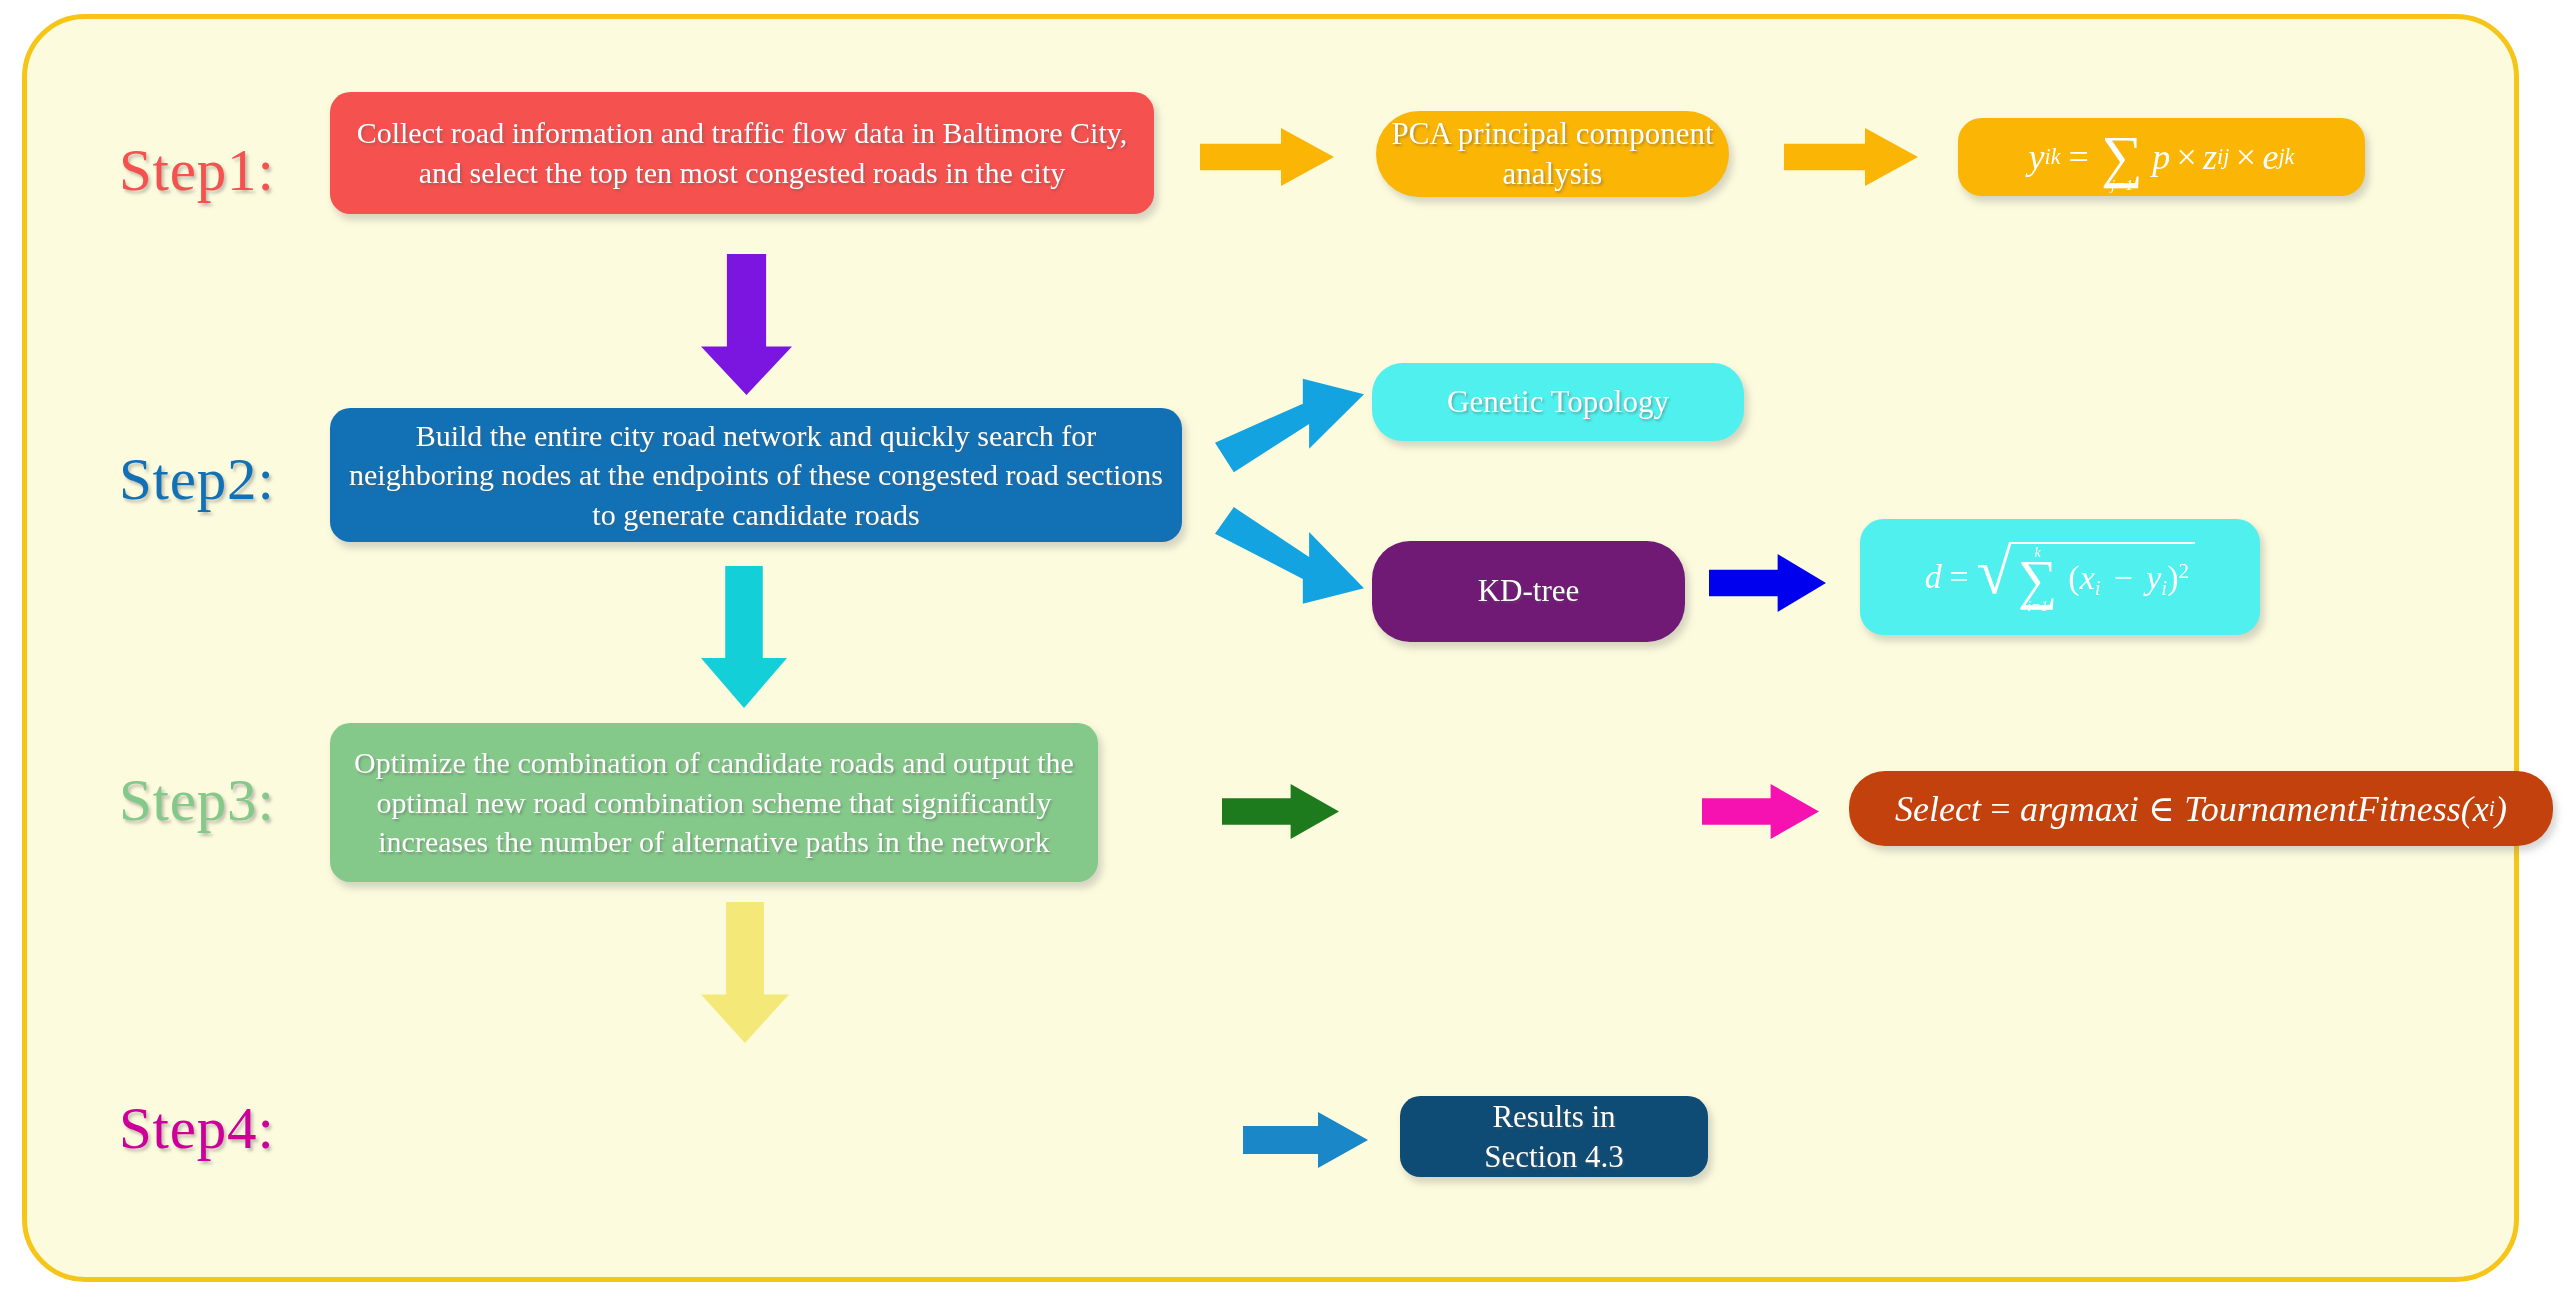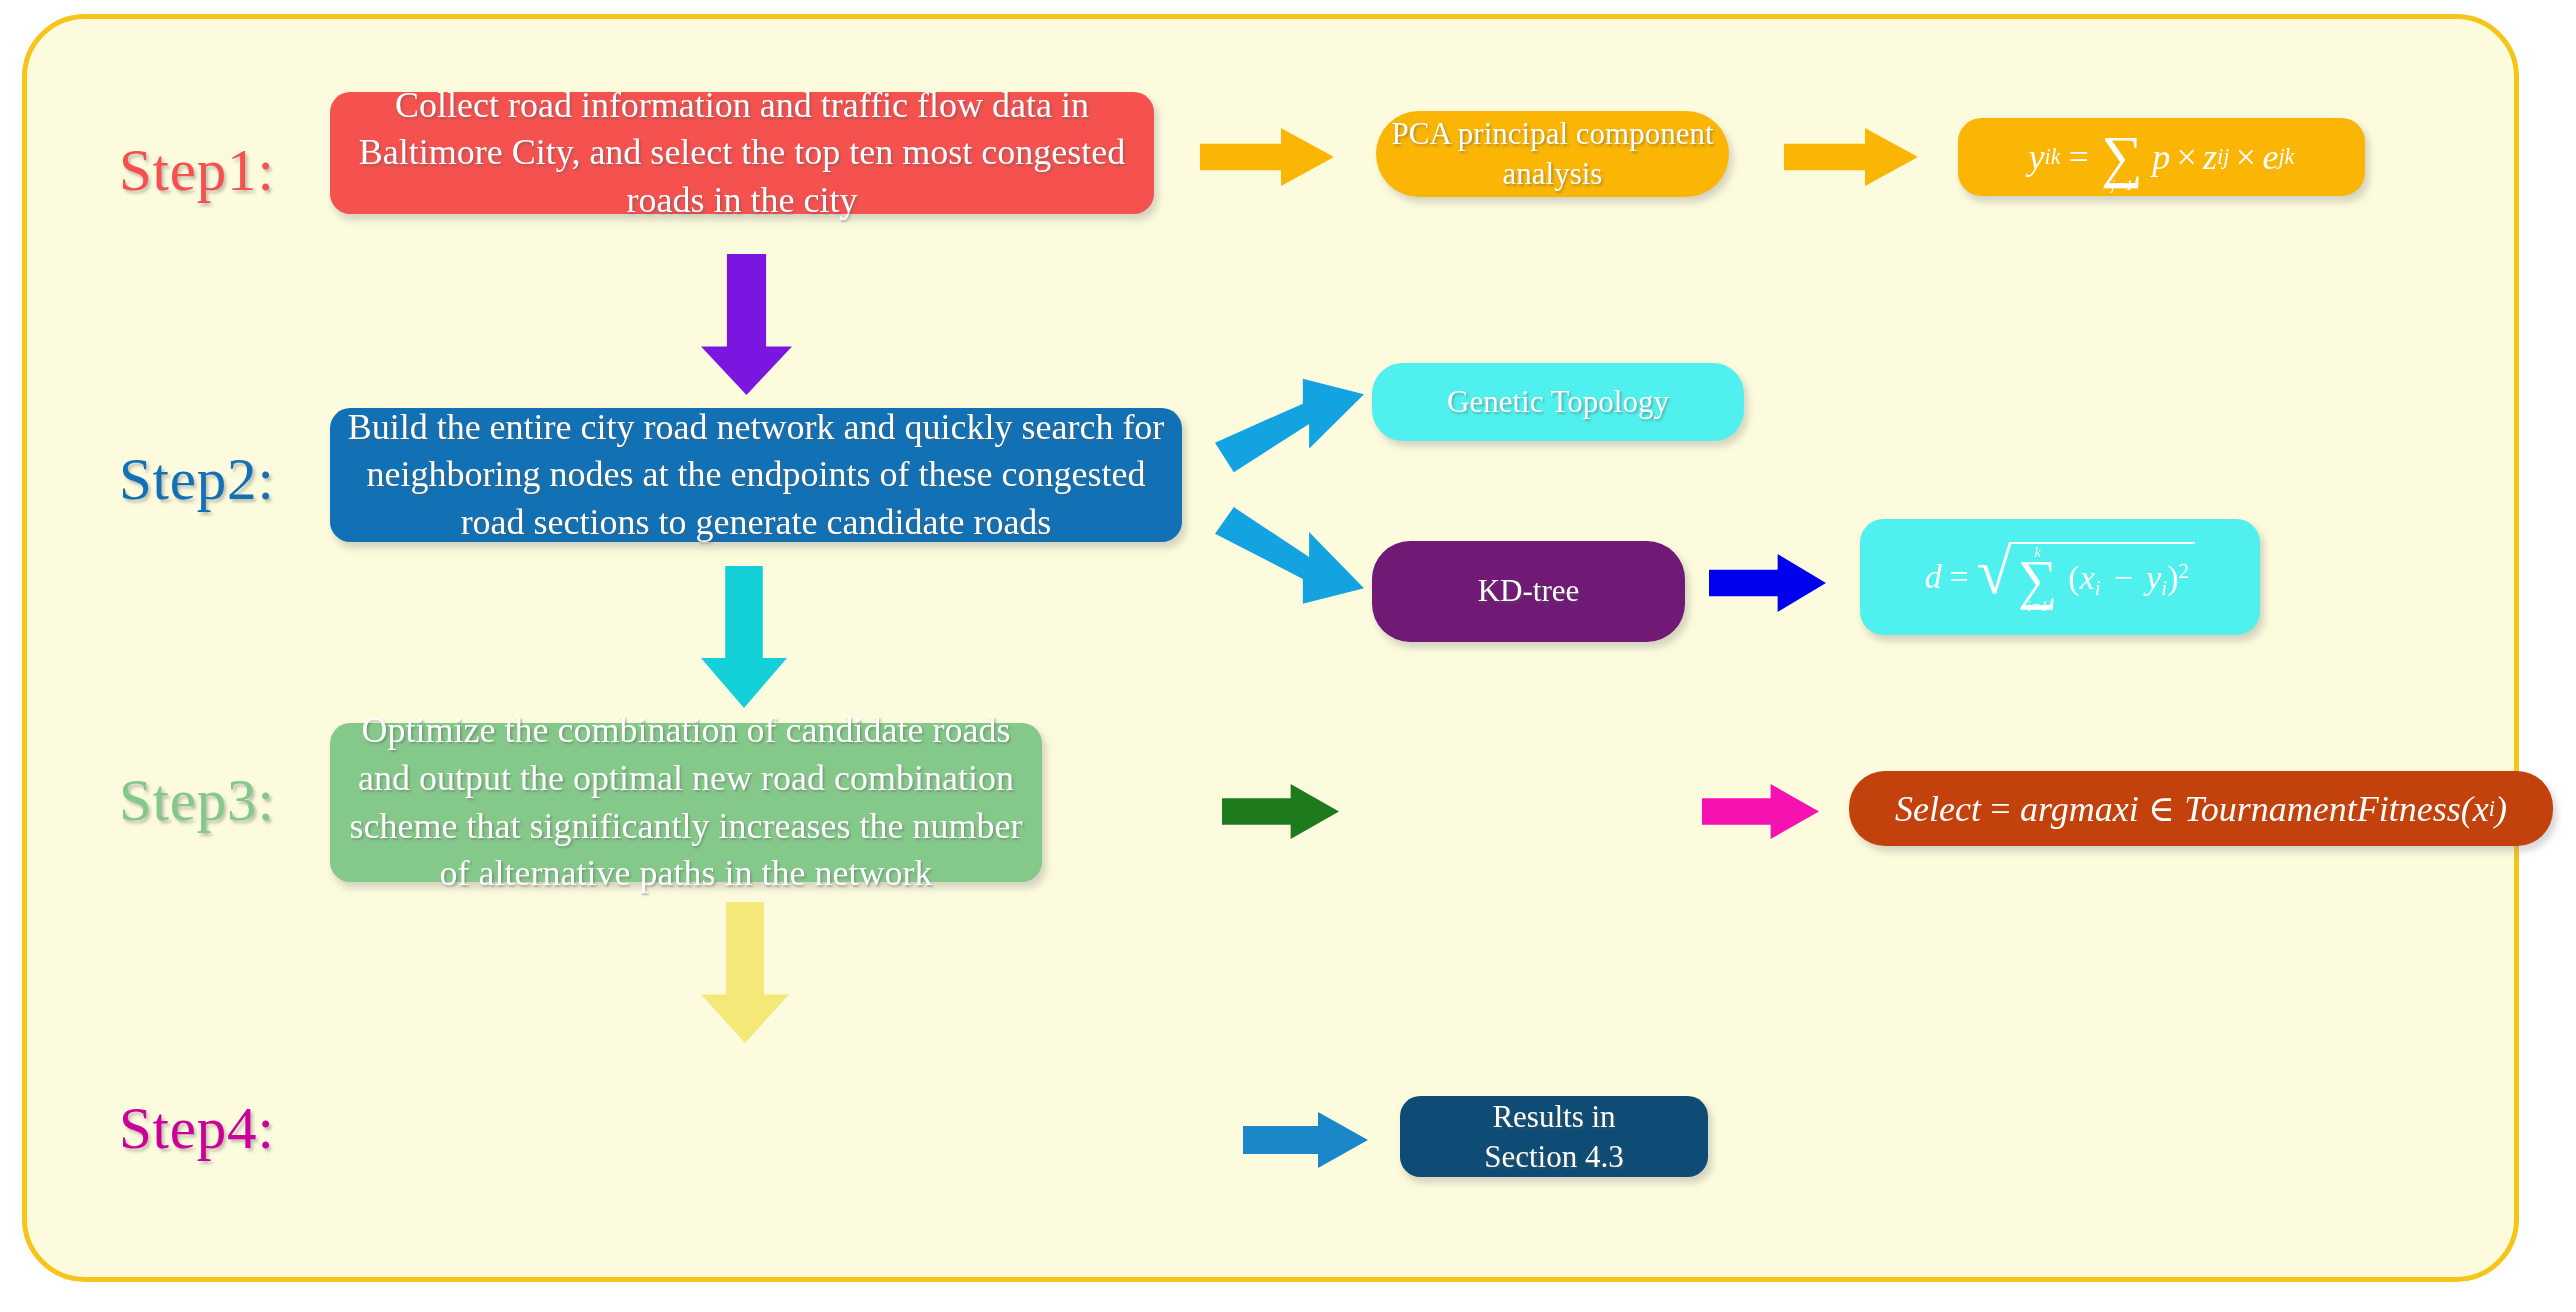--- a/index.html
+++ b/index.html
@@ -55,35 +55,35 @@
     border-radius: 20.3px;
     box-shadow: 3.9px 5.5px 7px rgba(140,140,140,0.35);
     padding: 6.3px 12.5px;
   }
   .box .txt {
     display: block;
     width: 100%;
     text-shadow: 1.6px 1.6px 2.3px rgba(90,90,90,0.45);
   }
 
-  .desc-box { font-size: 36px; line-height: 1.32; }
+  .desc-box { font-size: 30px; line-height: 1.32; }
   .pill     { font-size: 31px; line-height: 1.3; border-radius: 34px; }
   .formula  { font-style: italic; }
 
   
   #box-step1-desc { left: 303px; top: 73px;  width: 824px; height: 122px; background: #f5514f; }
   #box-pca        { left: 1349px; top: 92px; width: 353px; height: 86px; background: #fbb505; border-radius: 44px; justify-content: center; }
   #box-f1         { left: 1931px; top: 99px; width: 407px; height: 78px; background: #fbb505; border-radius: 23.5px; }
 
   #box-step2-desc { left: 303px; top: 389px; width: 852px; height: 134px; background: #1271b5; }
   #box-net-topo   { left: 1345px; top: 344px; width: 372px; height: 78px; background: #4ff0ee; border-radius: 31px; }
   #box-kdtree     { left: 1345px; top: 522px; width: 313px; height: 101px; background: #701a75; border-radius: 38px; }
   #box-f2         { left: 1833px; top: 500px; width: 400px; height: 116px; background: #4ff0ee; border-radius: 23.5px; }
 
-  #box-step3-desc { left: 303px; top: 704px; width: 712px; height: 159px; background: #85c98a; }
+  #box-step3-desc { left: 303px; top: 704px; width: 768px; height: 159px; background: #85c98a; }
   #box-genetic    { left: 1329px; top: 744px; width: 305px; height: 86px; background: #fba8ee; border-radius: 42px; }
   #box-f3         { left: 1822px; top: 752px; width: 704px; height: 75px; background: #c2410c; border-radius: 36px; }
 
   #box-step4-desc { left: 303px; top: 1032px; width: 855px; height: 152px; background: #cc0099; }
   #box-results    { left: 1373px; top: 1077px; width: 308px; height: 81px; background: #0f4c75; border-radius: 20.3px; font-size: 31px; line-height: 1.28; }
 
   
   #label-step1 { left: 92px; top: 117px; color: #f5514f; }
   #label-step2 { left: 92px; top: 426px; color: #1271b5; }
   #label-step3 { left: 92px; top: 747px; color: #85c98a; }

